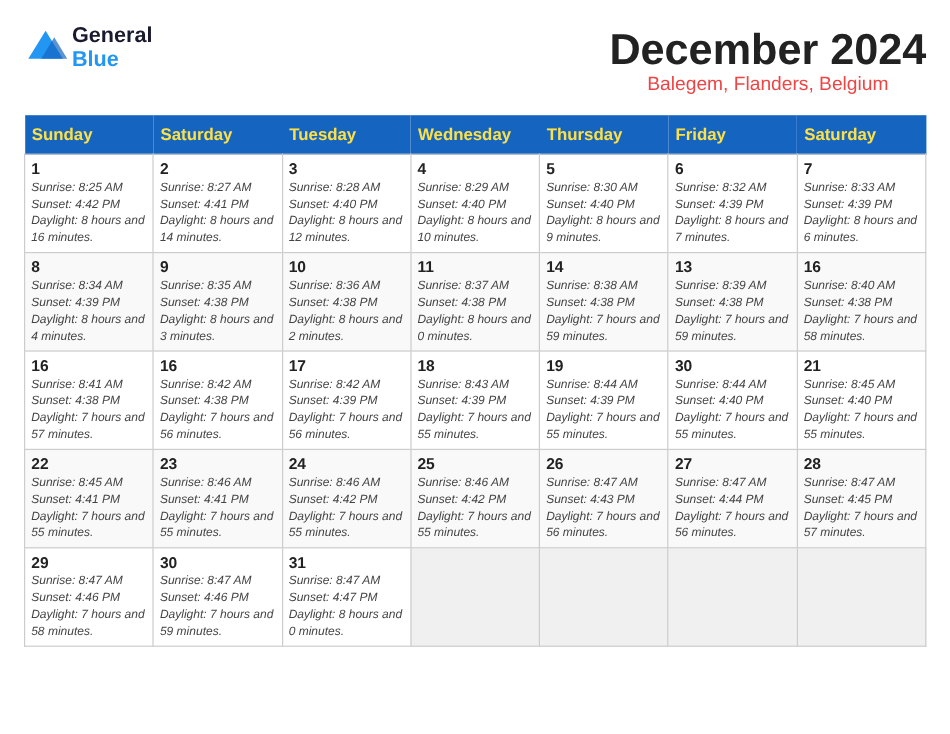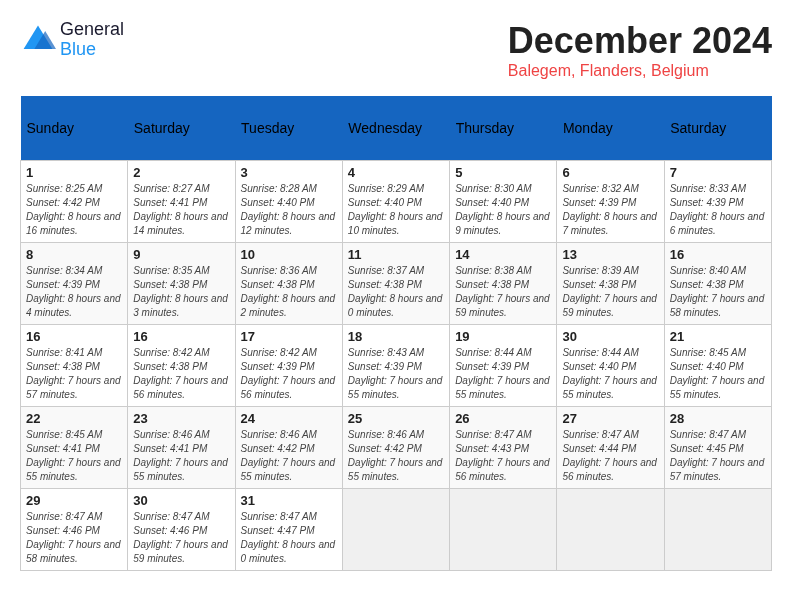--- a/index.html
+++ b/index.html
@@ -16,56 +16,56 @@
       align-items: flex-start;
       margin-bottom: 16px;
     }
     .logo {
       display: flex;
       align-items: center;
       gap: 4px;
     }
     .logo-text {
       font-size: 18px;
-      font-weight: normal;
+      font-weight: bold;
       color: #1a1a2e;
       line-height: 1.1;
     }
     .logo-text span {
       color: #2196F3;
       text-align: center;
     }
     .logo-icon {
       width: 36px;
       height: 36px;
     }
     .title-area {
-      text-align: left;
+      text-align: center;
     }
     .month-title {
       font-size: 36px;
       font-weight: bold;
       color: #222;
     }
     .location-title {
       font-size: 16px;
       color: #ef4444;
     }
     table {
       width: 100%;
       border-collapse: collapse;
       table-layout: fixed;
     }
     thead tr th {
       background-color: #1565C0;
-      color: #000000;
+      color: #fde047;
       text-align: left;
-      padding: 24px 6px;
+      padding: 8px 6px;
       font-size: 14px;
-      font-weight: normal;
+      font-weight: bold;
     }
     tbody tr td {
       border: 1px solid #ccc;
       vertical-align: top;
       padding: 4px 5px;
       font-size: 10px;
       color: #333;
       height: 80px;
     }
     .day-num {
@@ -108,21 +108,21 @@
 </div>
 
 <table>
   <thead>
     <tr>
     <th>Sunday</th>
         <th>Saturday</th>
         <th>Tuesday</th>
         <th>Wednesday</th>
         <th>Thursday</th>
-        <th>Monday</th>
+        <th>Friday</th>
         <th>Saturday</th>
       </tr>
   </thead>
   <tbody>
   <tr>
         <td>
           <span class="day-num">1</span>
         <div class="day-info">
           Sunrise: 8:25 AM<br>
           Sunset: 4:42 PM<br>

